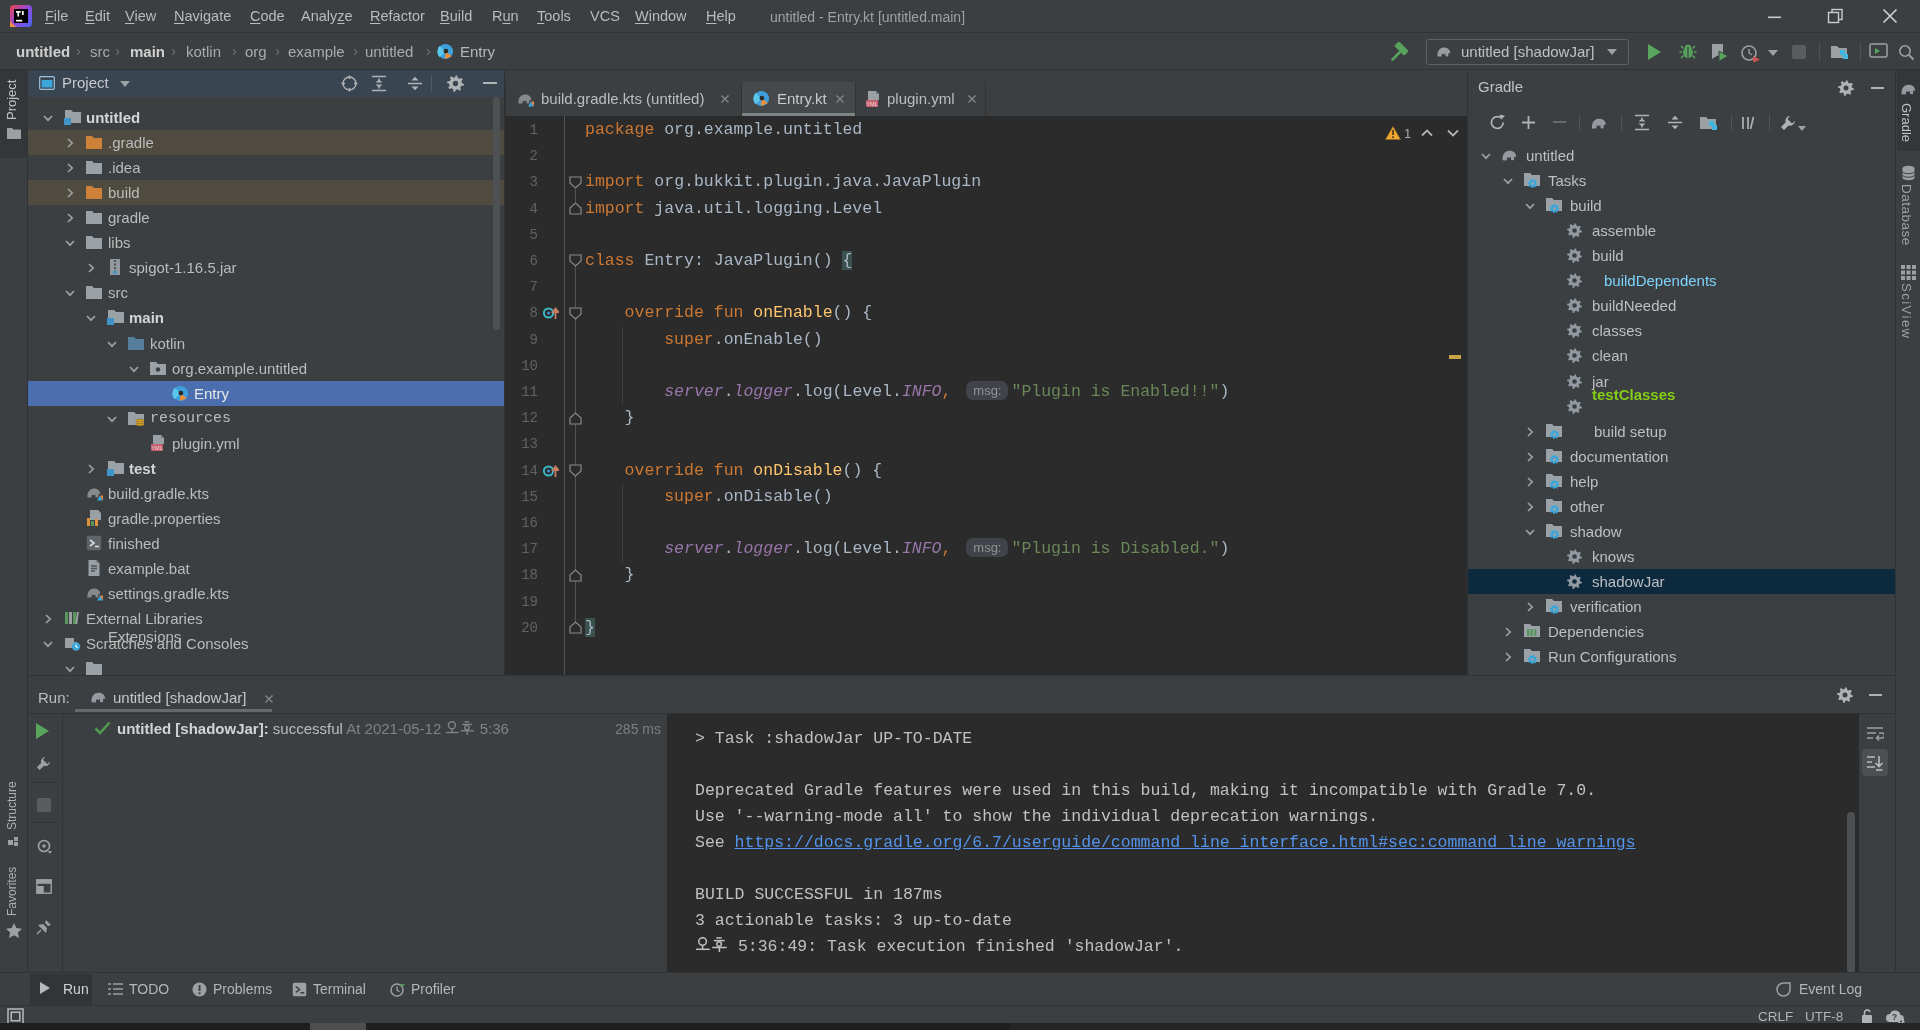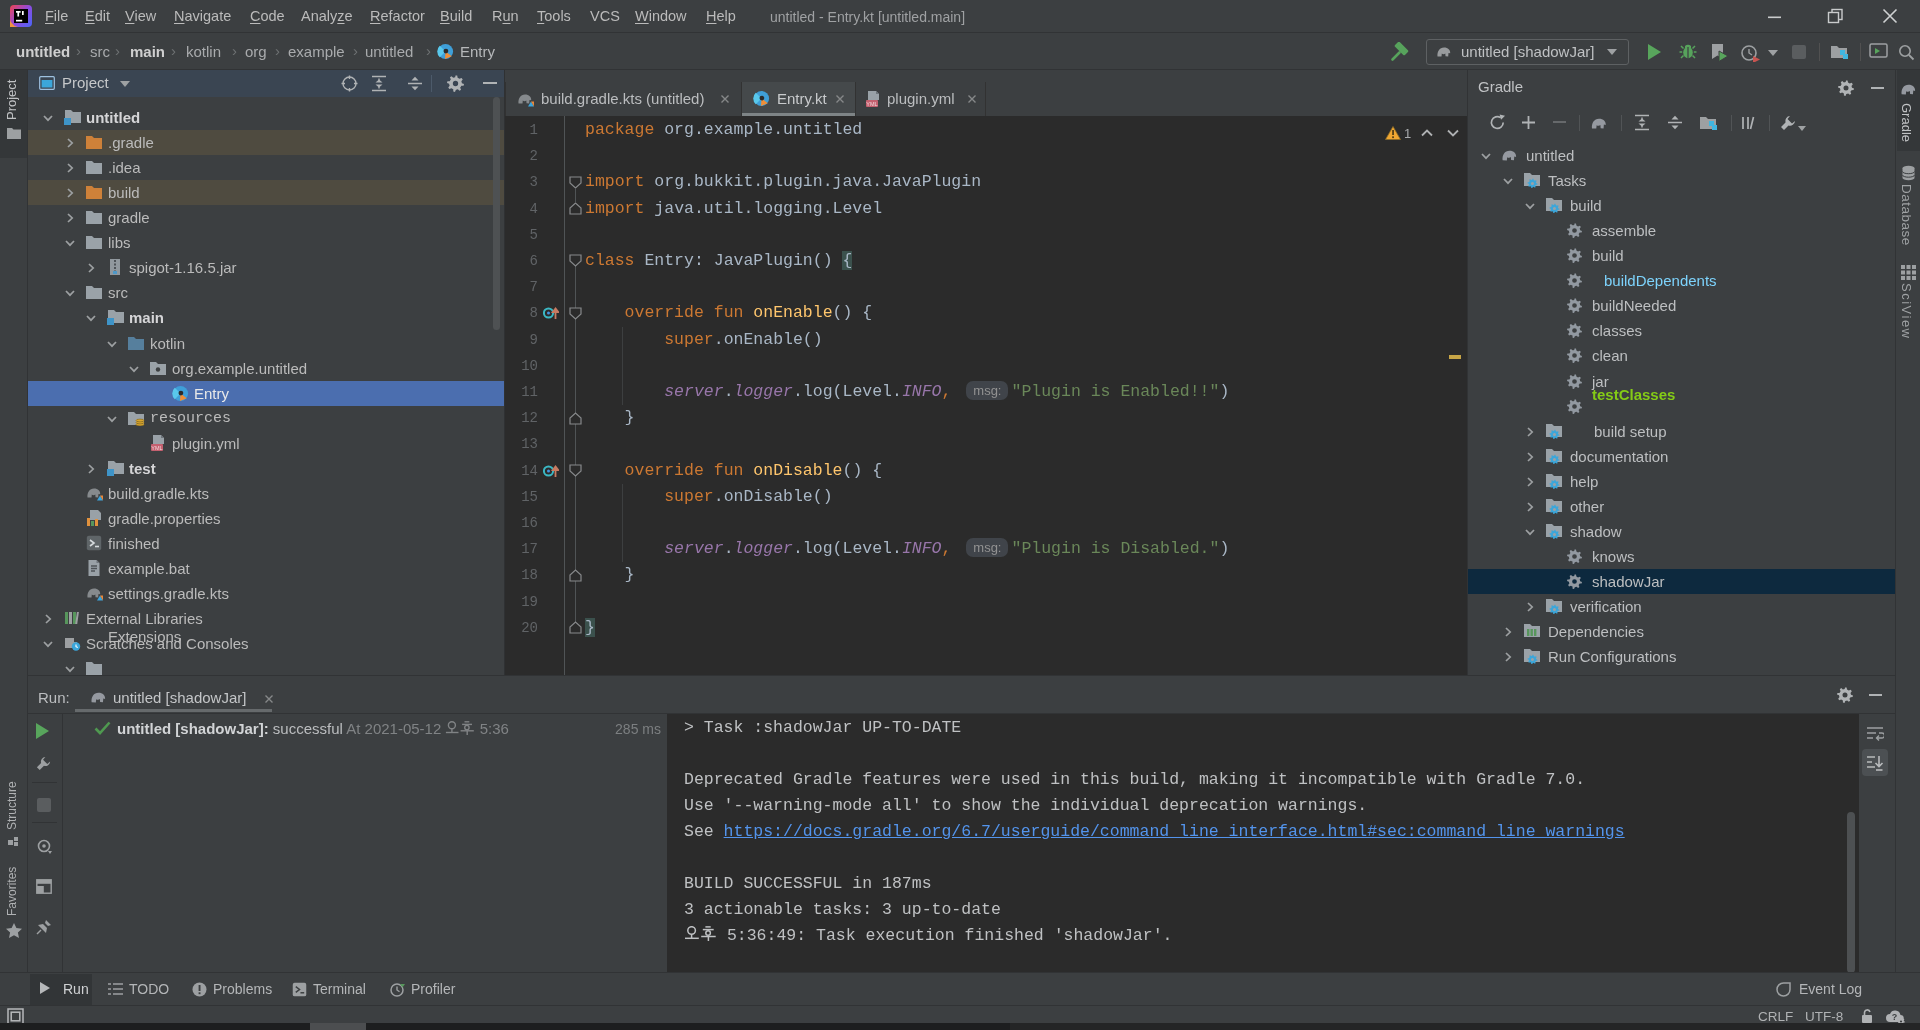--- a/index.html
+++ b/index.html
@@ -818,21 +818,21 @@
               <path d="M19.5 0.8 L24.3 0.8"></path>
               <path d="M17.1 3.4 L27.0 3.4"></path>
               <circle cx="21.9" cy="6.6" r="2.2"></circle>
               <path d="M15.6 9.8 L28.8 9.8"></path>
               <path d="M22.2 9.8 L22.2 14.0"></path>
             </g>
           </svg> 5:36</span></div>
   <div class="abs" style="left:553px;top:45px;width:80px;text-align:right;color:#7c7f81;font-size:14px;">285 ms</div>
 
   <div class="abs" style="left:639px;top:38px;width:1192px;height:259px;background:#2b2b2b;overflow:hidden;">
-    <pre class="mono abs" style="left:17px;top:1px;margin:0;font-size:16.5px;line-height:26px;color:#bfc1c3;">&gt; Task :shadowJar UP-TO-DATE
+    <pre class="mono abs" style="left:17px;top:1px;margin:11px;font-size:16.5px;line-height:26px;color:#bfc1c3;">&gt; Task :shadowJar UP-TO-DATE
 
 Deprecated Gradle features were used in this build, making it incompatible with Gradle 7.0.
 Use '--warning-mode all' to show the individual deprecation warnings.
 See <span style="color:#5394ec;text-decoration:underline;">https://docs.gradle.org/6.7/userguide/command_line_interface.html#sec:command_line_warnings</span>
 
 BUILD SUCCESSFUL in 187ms
 3 actionable tasks: 3 up-to-date
 <svg width="33" height="15" style="display:inline-block;vertical-align:-1px" viewBox="0 0 33 15">
             <g fill="none" stroke="#bfc1c3" stroke-width="1.5">
               <circle cx="7.6" cy="4.5" r="3.8"></circle>

